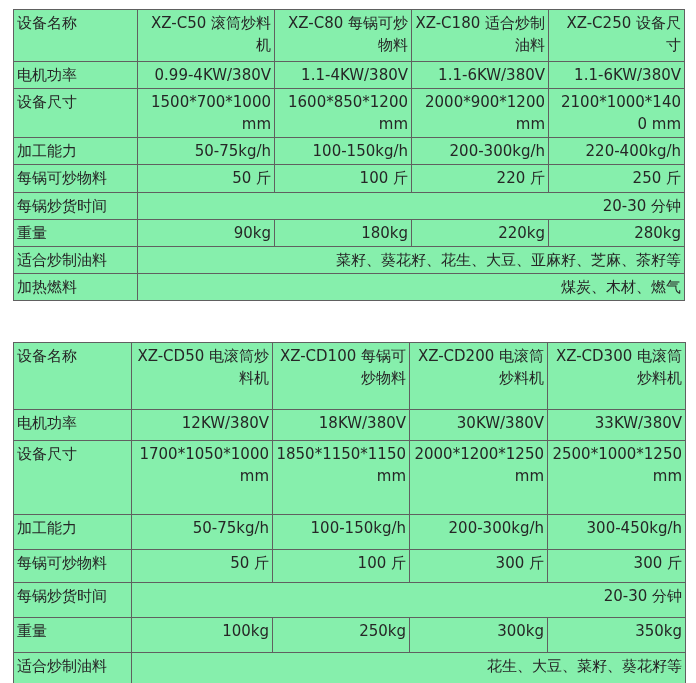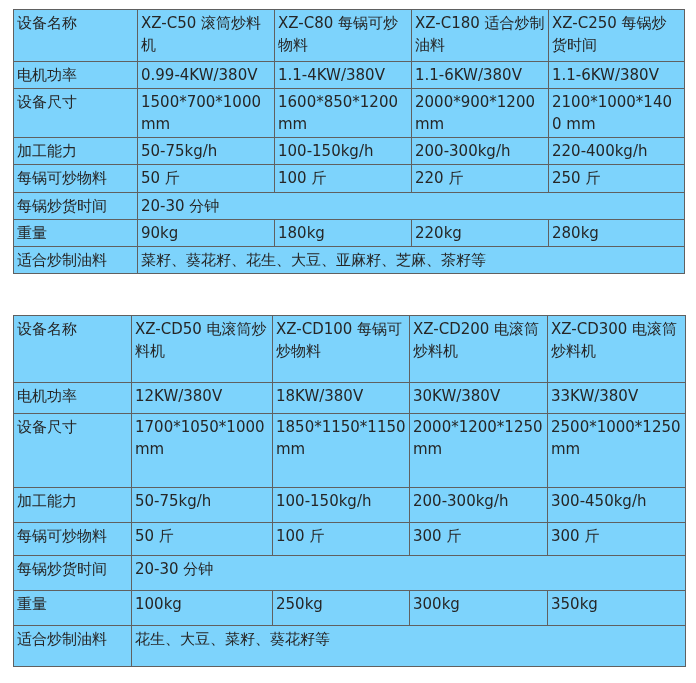--- a/index.html
+++ b/index.html
@@ -16,37 +16,37 @@
   }
   .page {
     box-sizing: border-box;
     width: 696px;
     padding: 9px 12px 0 13px;
   }
   table.spec-table {
     border-collapse: collapse;
     table-layout: fixed;
     width: 671px;
-    background: #7dd3fc;
+    background: #86efac;
   }
   table.spec-table td {
     border: 1px solid #606060;
     vertical-align: top;
     font-size: 15px;
     line-height: 22px;
     padding: 2px 3px;
     overflow: hidden;
     word-break: break-word;
   }
   td.label-cell {
     text-align: left;
     padding-left: 8px;
   }
   td.data-cell {
-    text-align: left;
+    text-align: right;
   }
   table.t2 {
     margin-top: 41px;
   }
 </style>
 </head>
 <body>
 
 <div class="page">
   <table class="spec-table t1">
@@ -56,21 +56,21 @@
         <col style="width: 137px;">
         <col style="width: 137px;">
         <col style="width: 136px;">
       </colgroup>
     <tbody>
         <tr style="height: 52px;">
           <td class="label-cell">设备名称</td>
           <td class="data-cell">XZ-C50 滚筒炒料机</td>
           <td class="data-cell">XZ-C80 每锅可炒物料</td>
           <td class="data-cell">XZ-C180 适合炒制油料</td>
-          <td class="data-cell">XZ-C250 每锅炒货时间</td>
+          <td class="data-cell">XZ-C250 设备尺寸</td>
         </tr>
         <tr style="height: 23px;">
           <td class="label-cell">电机功率</td>
           <td class="data-cell">0.99-4KW/380V</td>
           <td class="data-cell">1.1-4KW/380V</td>
           <td class="data-cell">1.1-6KW/380V</td>
           <td class="data-cell">1.1-6KW/380V</td>
         </tr>
         <tr style="height: 49px;">
           <td class="label-cell">设备尺寸</td>
@@ -100,20 +100,24 @@
         <tr style="height: 27px;">
           <td class="label-cell">重量</td>
           <td class="data-cell">90kg</td>
           <td class="data-cell">180kg</td>
           <td class="data-cell">220kg</td>
           <td class="data-cell">280kg</td>
         </tr>
         <tr style="height: 27px;">
           <td class="label-cell">适合炒制油料</td>
           <td colspan="4" class="data-cell">菜籽、葵花籽、花生、大豆、亚麻籽、芝麻、茶籽等</td>
+        </tr>
+        <tr style="height: 27px;">
+          <td class="label-cell">加热燃料</td>
+          <td colspan="4" class="data-cell">煤炭、木材、燃气</td>
         </tr>
       </tbody>
   </table>
   <table class="spec-table t2">
     <colgroup>
         <col style="width: 118px;">
         <col style="width: 141px;">
         <col style="width: 137px;">
         <col style="width: 138px;">
         <col style="width: 138px;">

